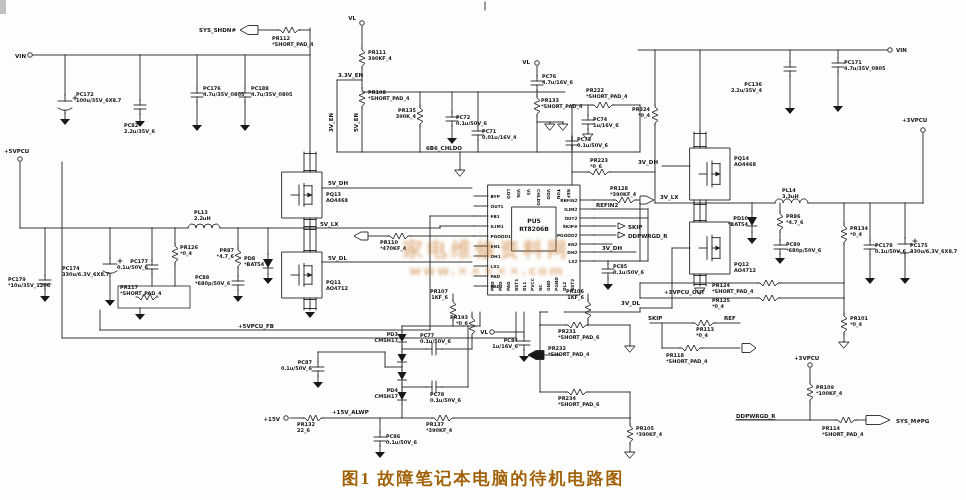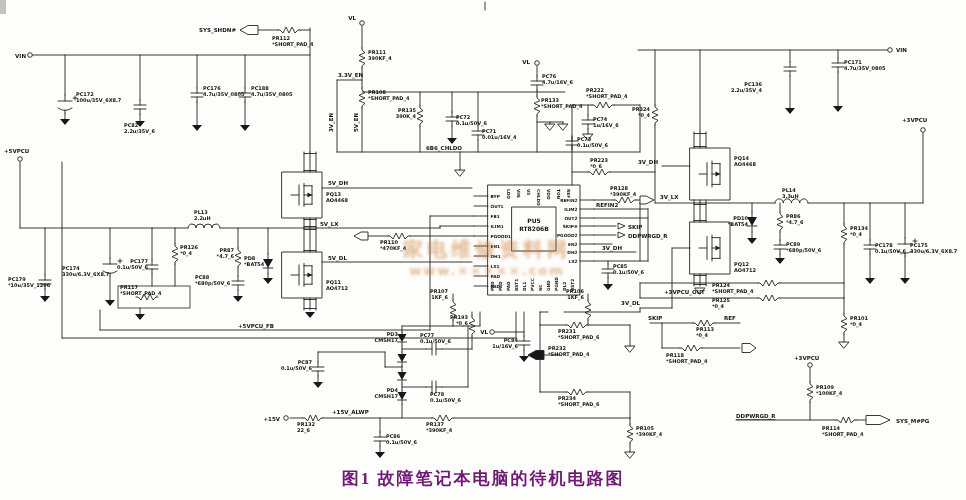--- a/index.html
+++ b/index.html
@@ -4,21 +4,21 @@
 <style>
   html,body{margin:0;padding:0;background:#e8e8e8;}
   .page{position:relative;width:966px;height:500px;background:#fdfdfc;overflow:hidden;
         font-family:"DejaVu Sans",sans-serif;}
   svg text{font-family:"DejaVu Sans",sans-serif;fill:#141414;}
   .smudge{position:absolute;left:0;top:0;width:6px;height:14px;background:#777;opacity:.45;}
   .watermark{position:absolute;left:372px;top:236px;width:230px;color:#c97a2e;opacity:.5;
              filter:blur(1.6px);text-align:center;pointer-events:none;}
   .watermark .l1{font-size:20px;font-weight:bold;letter-spacing:4px;}
   .watermark .l2{font-size:13px;font-weight:bold;letter-spacing:2px;}
-  .caption{position:absolute;left:0;right:0;top:467px;text-align:center;color:#701a75;
+  .caption{position:absolute;left:0;right:0;top:467px;text-align:center;color:#a16207;
            font-family:"Liberation Serif","DejaVu Serif",serif;font-size:17px;font-weight:bold;
            letter-spacing:2px;}
 </style>
 </head>
 <body>
 
 <div class="page">
   <div class="smudge"></div>
   <svg id="schem" width="966" height="500" viewBox="0 0 966 500">
       <g>

